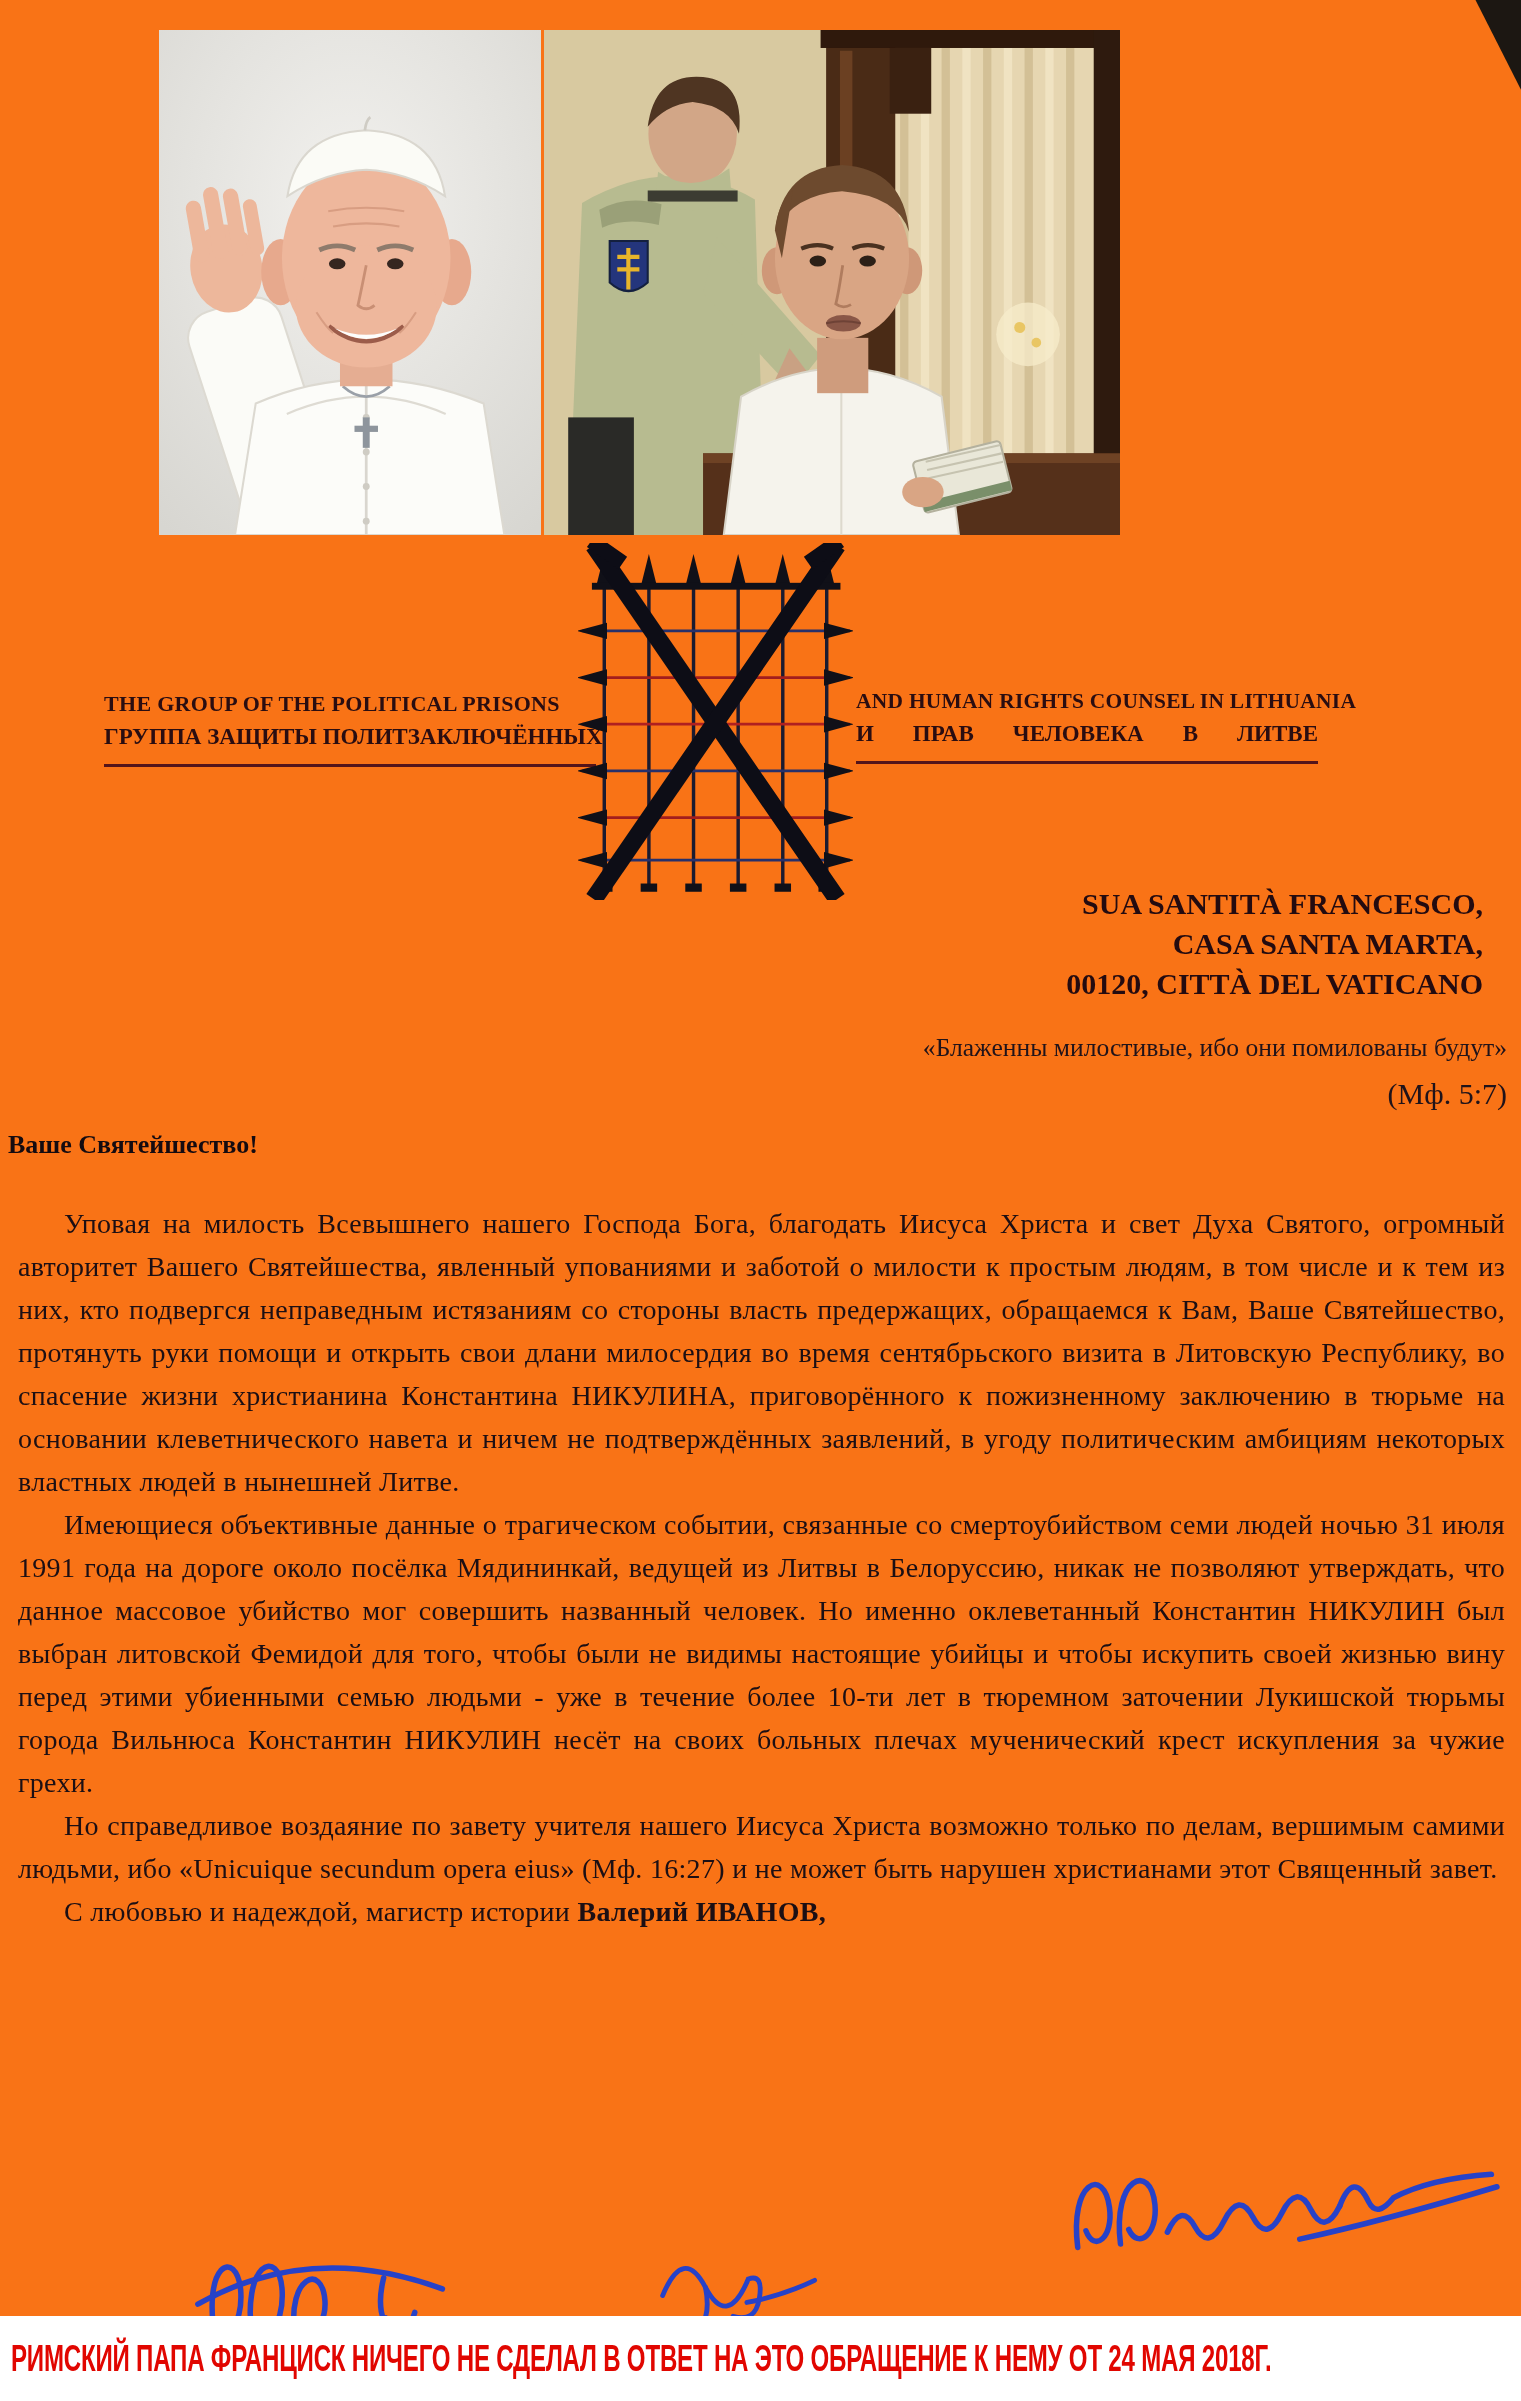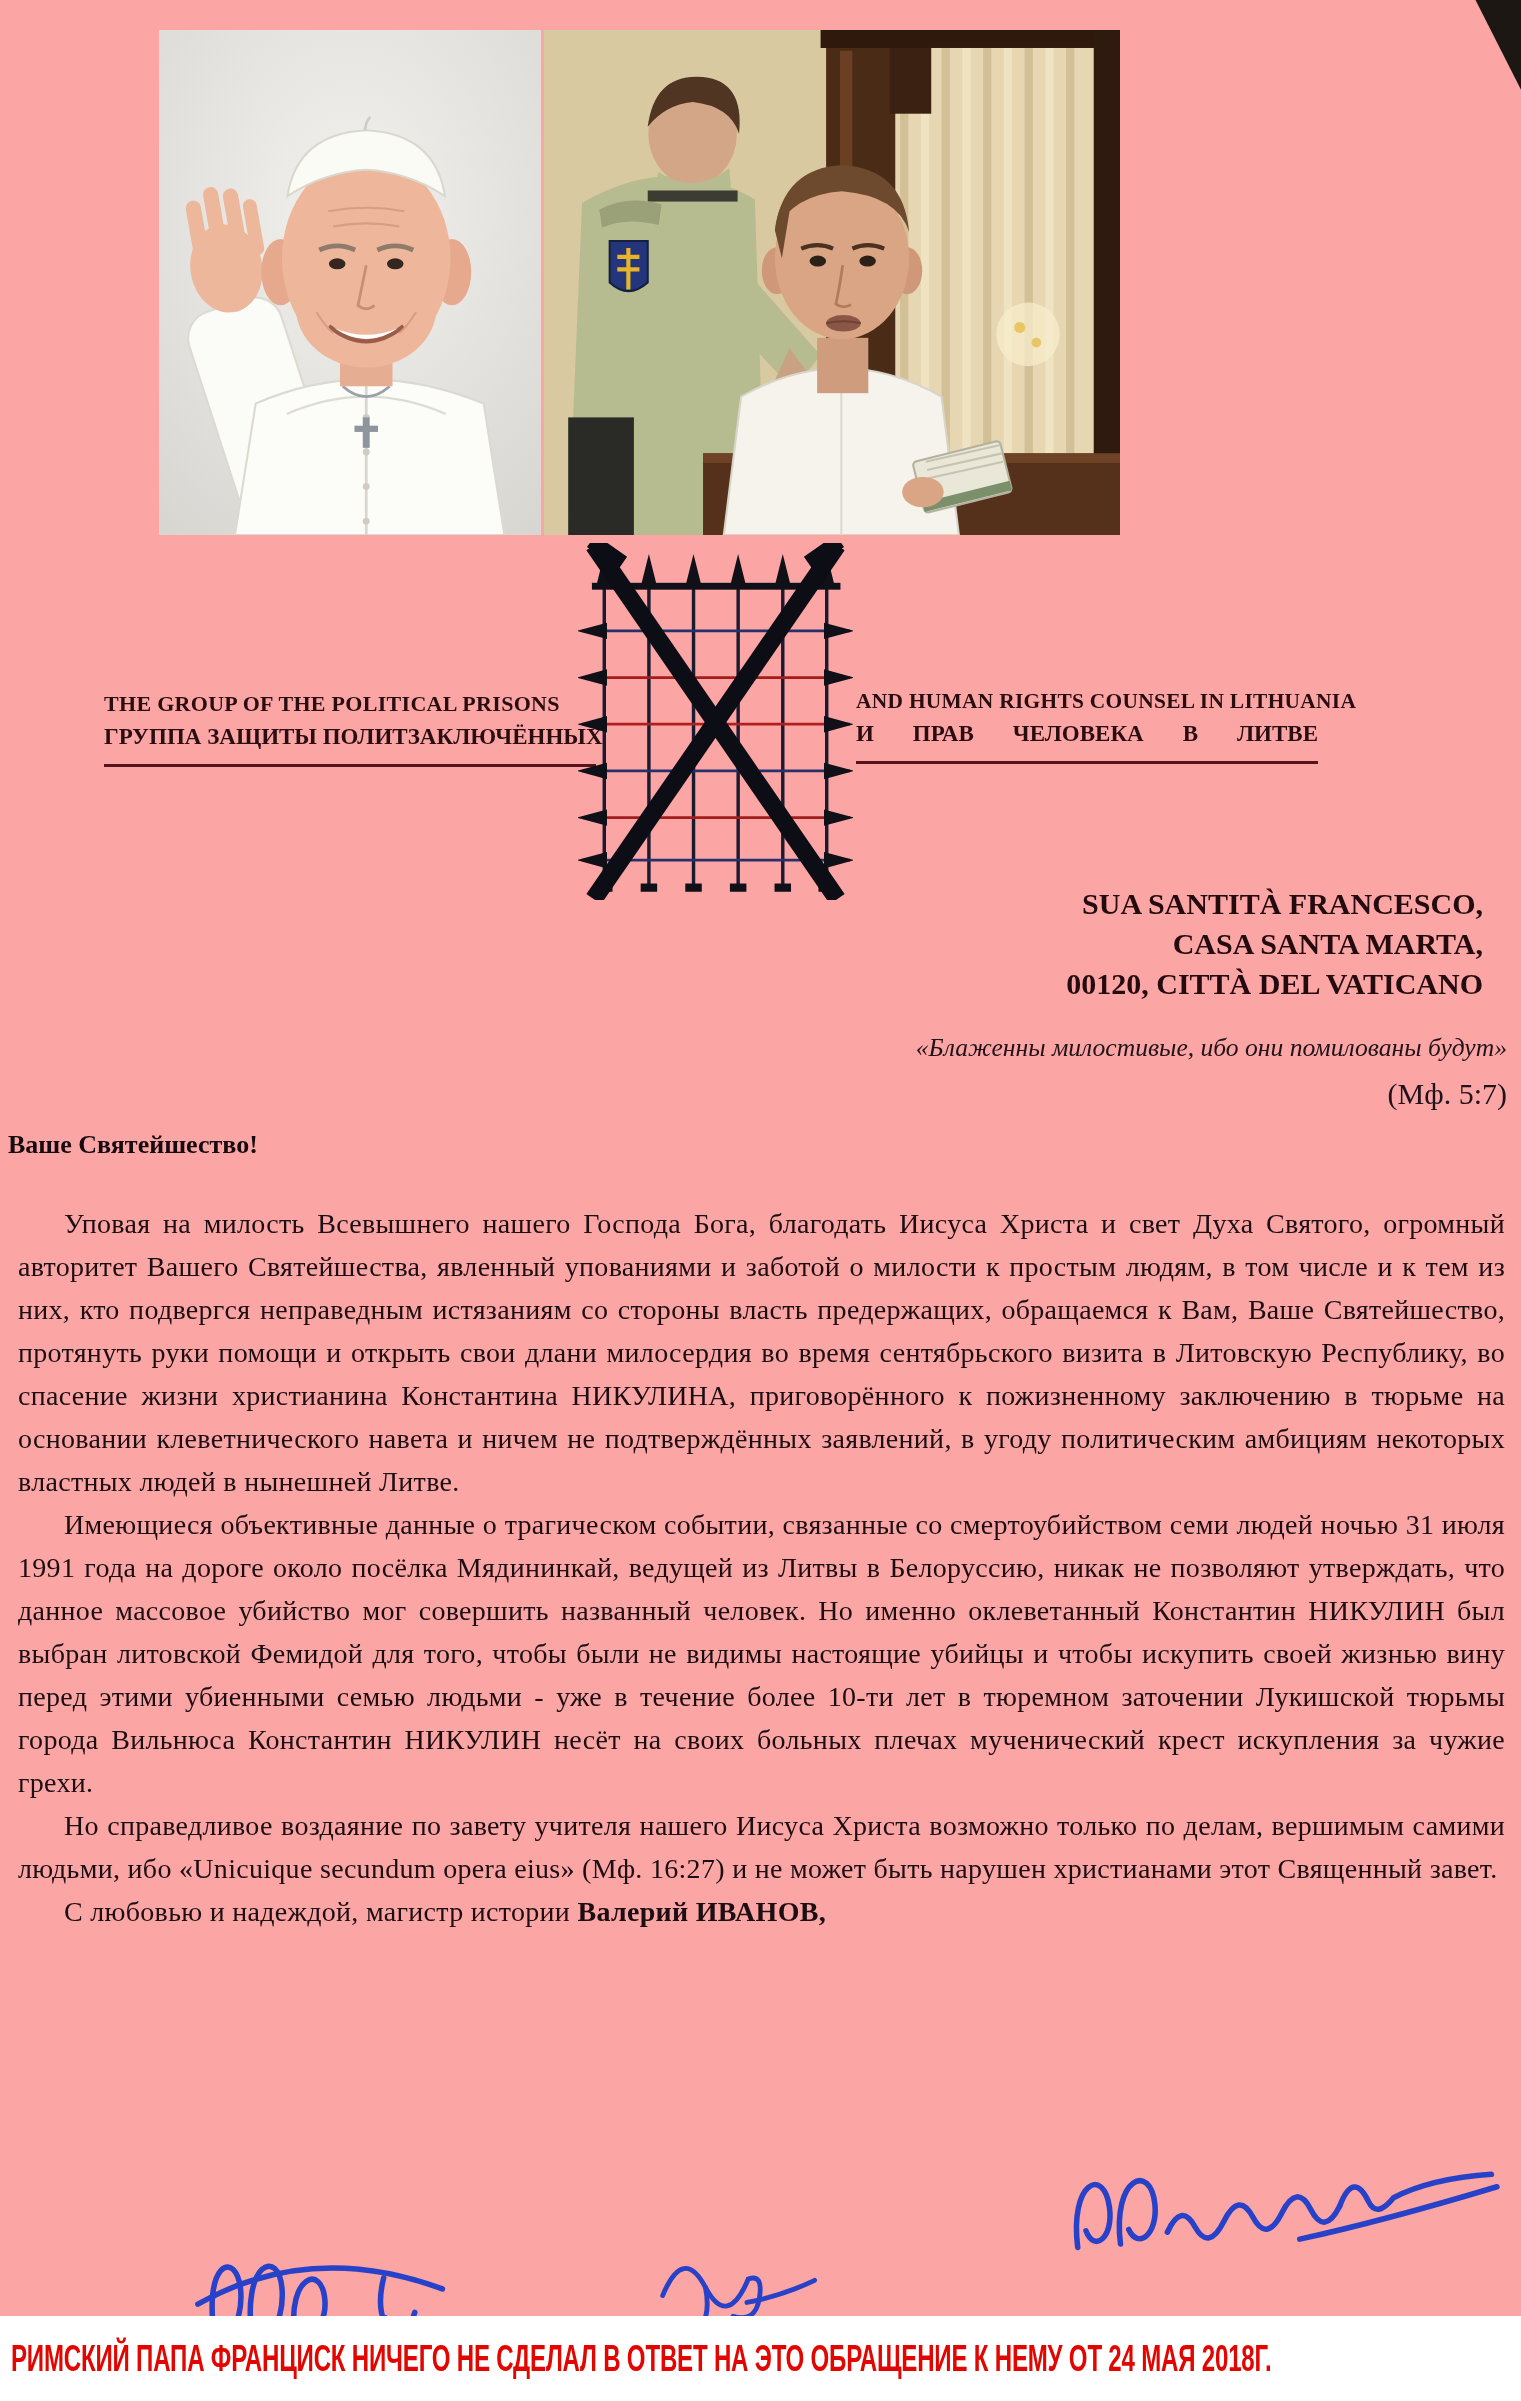--- a/index.html
+++ b/index.html
@@ -1,16 +1,16 @@
 <!DOCTYPE html>
 <html style="font-size:11px"><head>
 <meta charset="utf-8">
 <style>
   html,body{margin:0;padding:0;background:#888;}
-  .page{position:relative;width:1522px;height:2401px;background:#fca5a5;overflow:hidden;
+  .page{position:relative;width:1522px;height:2401px;background:#f97316;overflow:hidden;
         font-family:"Liberation Serif","DejaVu Serif",serif;color:#1c0f14;}
   
   .photo{position:absolute;top:30px;height:505px;overflow:hidden;}
   .photo svg{display:block;width:100%;height:100%;}
   #photo-left{left:159px;width:382px;}
   #photo-right{left:544px;width:576px;}
   .corner-wedge{position:absolute;left:1456px;top:0;width:66px;height:97px;}
   
   .lh-block{position:absolute;font-weight:bold;color:#2a0d11;}
   .lh-left{left:104px;top:691px;width:492px;}
@@ -20,21 +20,21 @@
   .lh-l2{display:block;font-size:23px;margin-top:7px;padding-bottom:14px;
          border-bottom:3.5px solid #54141a;white-space:nowrap;}
   .lh-right .lh-l2{white-space:normal;text-align:justify;text-align-last:justify;}
   .logo-box{position:absolute;left:578px;top:543px;width:275px;height:357px;}
   .logo-box svg{width:100%;height:100%;}
   
   .address{position:absolute;right:39px;top:884px;text-align:right;font-weight:bold;
            font-size:30px;line-height:40px;color:#240b10;}
   
   .epigraph{position:absolute;right:15px;top:1033px;text-align:right;font-size:25.6px;color:#20131a;}
-  .epigraph .quote{font-style:italic;}
+  .epigraph .quote{}
   .epigraph .ref{margin-top:14px;font-size:30px;}
   
   .letter-title{position:absolute;left:8px;top:1130px;width:1494px;text-align:left;
                 font-weight:bold;font-size:26px;color:#150b10;}
   
   .body-text{position:absolute;left:18px;top:1202px;width:1487px;font-size:28px;
              line-height:43px;text-align:justify;letter-spacing:0.3px;}
   .body-text p{margin:0;text-indent:46px;}
   .closing-name{font-weight:bold;}
   

